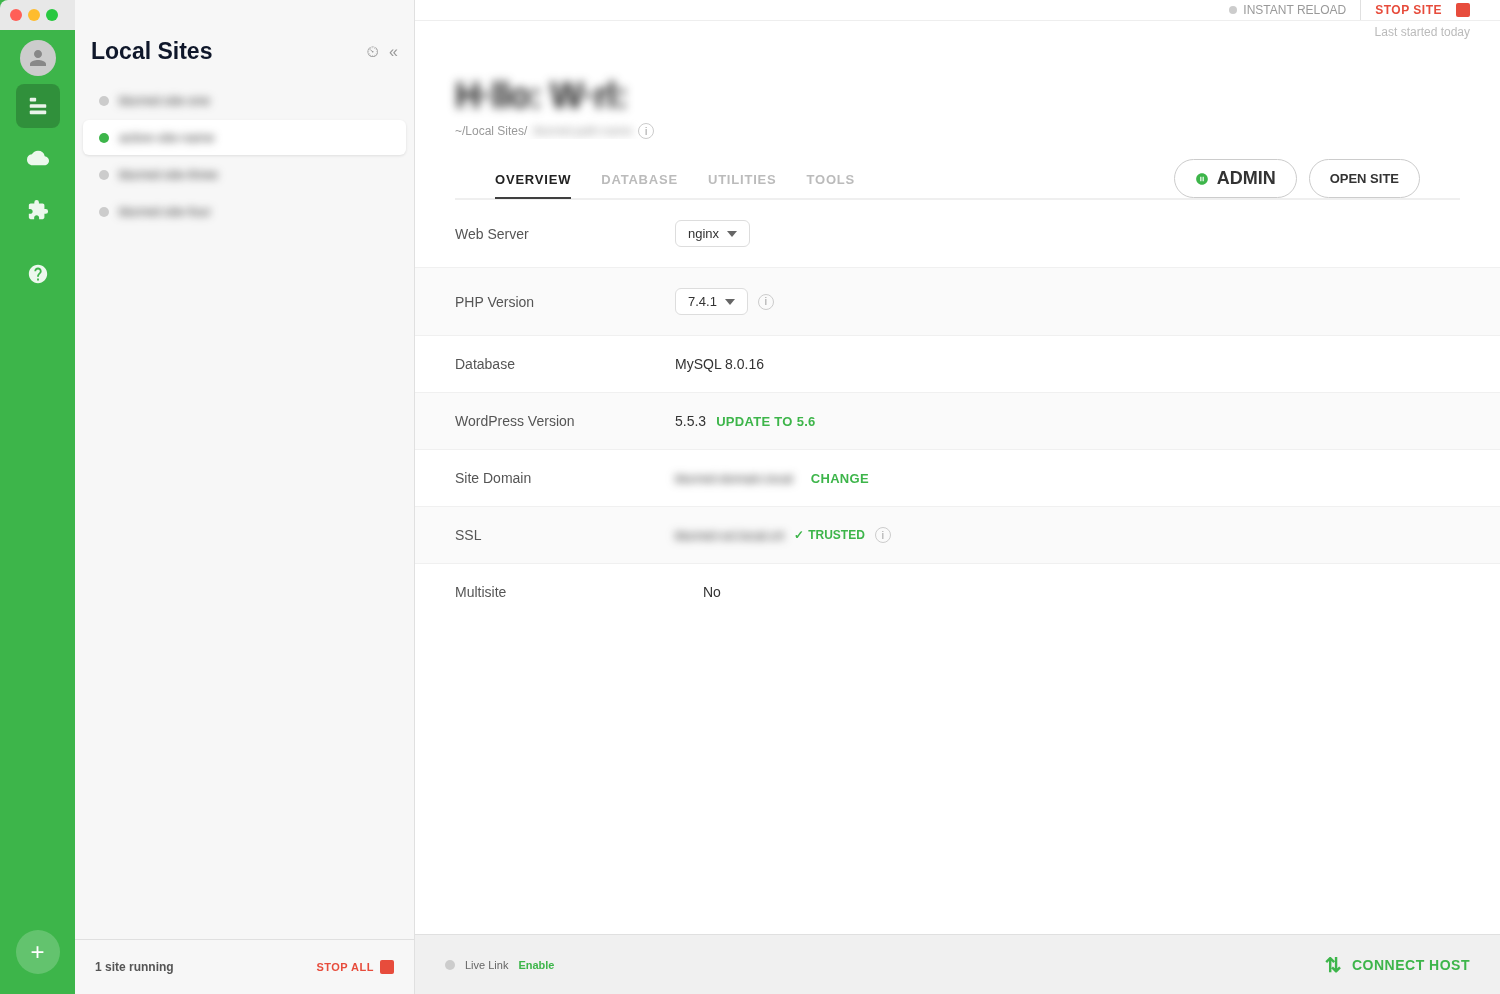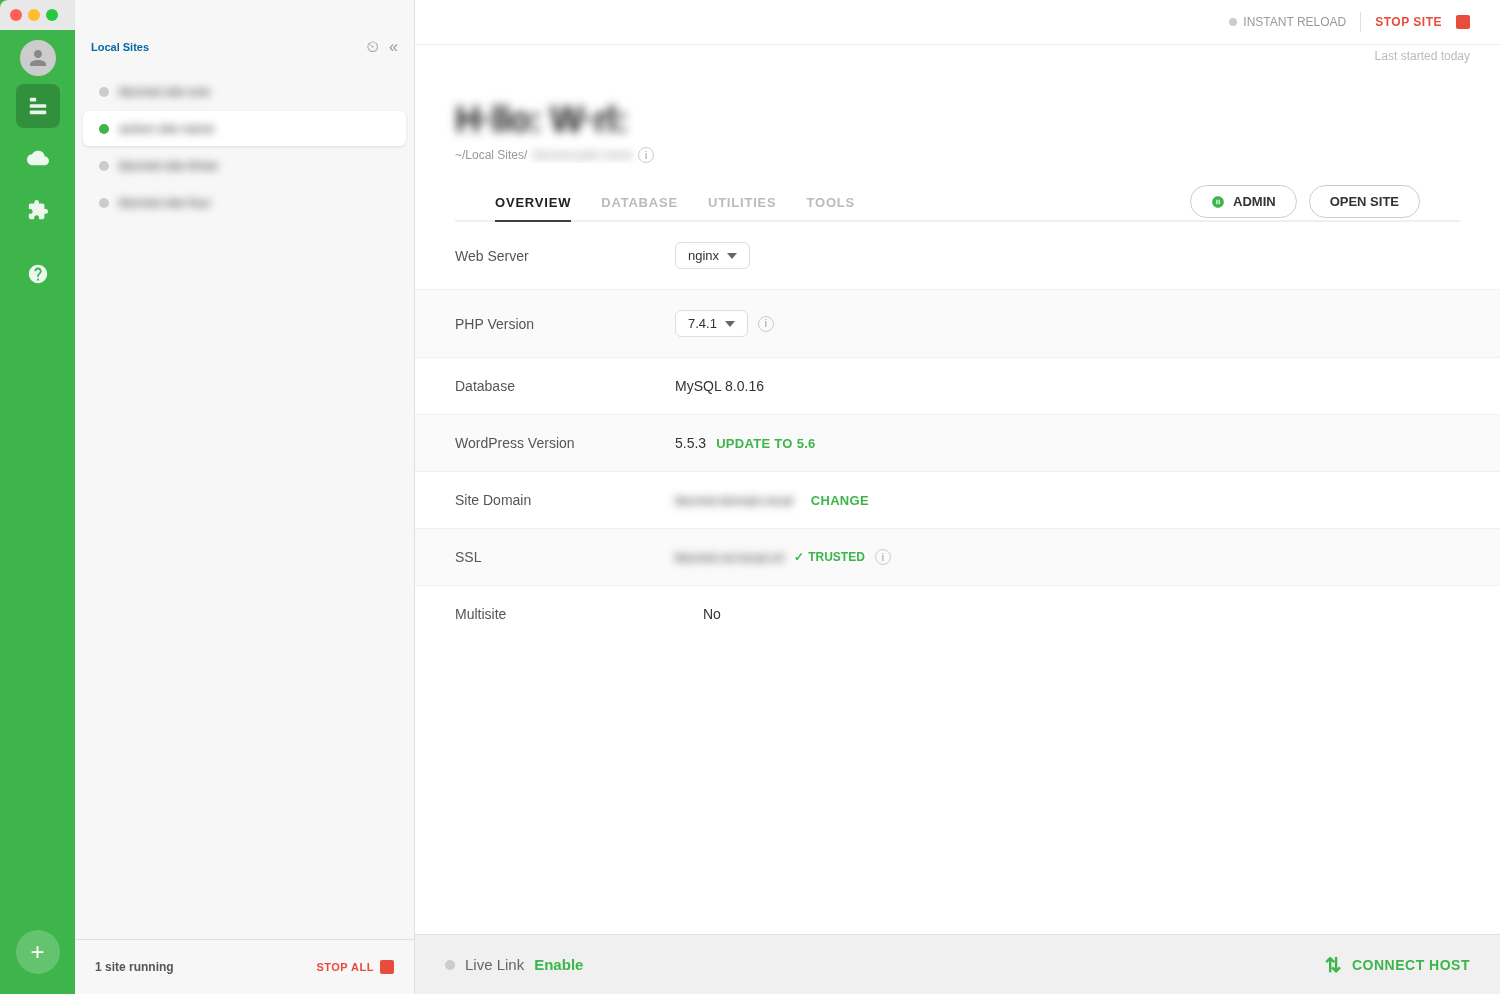--- a/index.html
+++ b/index.html
@@ -18,58 +18,58 @@
     .nav-avatar svg { width: 20px; height: 20px; fill: #888; }
     .nav-item { width: 44px; height: 44px; display: flex; align-items: center; justify-content: center; border-radius: 8px; margin-top: 8px; cursor: pointer; color: rgba(255,255,255,0.8); }
     .nav-item.active { background: rgba(0,0,0,0.2); color: white; }
     .nav-item svg { width: 22px; height: 22px; fill: rgba(255,255,255,0.9); }
     .nav-bottom { margin-top: auto; margin-bottom: 20px; }
     .nav-add { width: 44px; height: 44px; border-radius: 50%; background: rgba(255,255,255,0.2); display: flex; align-items: center; justify-content: center; cursor: pointer; color: white; font-size: 24px; }
 
     
     .sites-panel { width: 340px; background: #f7f7f7; height: 994px; display: flex; flex-direction: column; border-right: 1px solid #e0e0e0; padding-top: 30px; }
     .sites-header { display: flex; align-items: center; justify-content: space-between; padding: 8px 16px 16px; }
-    .sites-title { font-size: 11px; font-weight: 600; color: #0369a1; }
+    .sites-title { font-size: 23px; font-weight: 600; color: #0f172a; }
     .sites-header-icons { display: flex; gap: 10px; }
     .header-icon { color: #999; cursor: pointer; font-size: 16px; }
     .site-list { flex: 1; overflow-y: auto; }
     .site-item { padding: 10px 16px; display: flex; align-items: center; gap: 10px; cursor: pointer; border-radius: 6px; margin: 2px 8px; }
     .site-item.active { background: white; box-shadow: 0 1px 3px rgba(0,0,0,0.1); }
     .site-dot { width: 10px; height: 10px; border-radius: 50%; flex-shrink: 0; }
     .site-dot.green { background: #3db54a; }
     .site-dot.gray { background: #ccc; }
     .site-name { font-size: 13px; color: #333; font-weight: 500; }
     .site-name.blurred { filter: blur(4px); user-select: none; }
     .sites-footer { padding: 20px; border-top: 1px solid #e0e0e0; display: flex; align-items: center; justify-content: space-between; margin-top: 36px; }
     .sites-running { font-size: 12px; color: #555; }
     .sites-running span { font-weight: 600; }
     .stop-all-btn { color: #e74c3c; font-size: 11px; font-weight: 700; letter-spacing: 0.5px; cursor: pointer; display: flex; align-items: center; gap: 6px; }
     .stop-all-rect { width: 14px; height: 14px; background: #e74c3c; border-radius: 2px; }
 
     
     .main-content { flex: 1; background: #f9f9f9; height: 994px; display: flex; flex-direction: column; }
-    .main-topbar { background: white; padding: 12px 30px; display: flex; align-items: center; justify-content: flex-end; border-bottom: 1px solid #eee; }
+    .main-topbar { background: white; padding: 0 30px; display: flex; align-items: center; justify-content: flex-end; border-bottom: 1px solid #eee; }
     .instant-reload { display: flex; align-items: center; gap: 6px; font-size: 12px; color: #999; }
     .reload-dot { width: 8px; height: 8px; border-radius: 50%; background: #ccc; }
     .topbar-divider { width: 1px; height: 20px; background: #e0e0e0; margin: 0 14px; }
     .stop-site-btn { color: #e74c3c; font-size: 12px; font-weight: 700; letter-spacing: 0.5px; display: flex; align-items: flex-end; gap: 14px; cursor: pointer; }
     .stop-site-rect { width: 14px; height: 14px; background: #e74c3c; border-radius: 2px; }
 
     .site-header-area { padding: 28px 40px 0; background: white; }
     .site-title { font-size: 36px; font-weight: 800; color: #222; letter-spacing: -1px; filter: blur(5px); user-select: none; }
     .site-path { font-size: 12px; color: #999; margin-top: 6px; display: flex; align-items: center; gap: 6px; }
     .site-path-text { filter: blur(4px); user-select: none; }
     .path-icon { color: #bbb; font-size: 14px; }
 
     
     .tabs-row { display: flex; align-items: center; padding: 20px 40px 0; background: white; border-bottom: 2px solid #eeee; position: relative; }
     .tab { font-size: 13px; font-weight: 600; letter-spacing: 0.8px; color: #bbb; padding: 10px 0; margin-right: 30px; cursor: pointer; border-bottom: 2px solid transparent; position: relative; top: 2px; }
     .tab.active { color: #222; border-bottom: 2px solid #404040; }
     .tab-actions { margin-left: auto; display: flex; gap: 12px; }
-    .admin-btn { border: 1.5px solid #ccc; border-radius: 20px; padding: 8px 20px; font-size: 13px; font-weight: 600; cursor: pointer; background: white; display: flex; align-items: center; gap: 8px; color: #333; }
+    .admin-btn { border: 1.5px solid #ccc; border-radius: 20px; padding: 8px 20px; font-size: 18px; font-weight: 600; cursor: pointer; background: white; display: flex; align-items: center; gap: 8px; color: #333; }
     .admin-btn svg { width: 14px; height: 14px; fill: #3db54a; }
     .open-site-btn { border: 1.5px solid #ccc; border-radius: 20px; padding: 8px 20px; font-size: 13px; font-weight: 600; cursor: pointer; background: white; color: #333; }
 
     
     .overview-content { flex: 1; overflow-y: auto; padding: 0; background: white; }
     .content-row { display: flex; align-items: center; padding: 20px 40px; border-bottom: 1px solid #f0f0f0; }
     .content-row:last-child { border-bottom: none; gap: 28px; }
     .content-row.alt { background: #fafafa; }
     .row-label { width: 220px; font-size: 14px; color: #555; font-weight: 400; }
     .row-value { font-size: 14px; color: #333; display: flex; align-items: center; gap: 10px; }
@@ -78,21 +78,21 @@
     .info-icon { width: 16px; height: 16px; border-radius: 50%; border: 1.5px solid #ccc; display: flex; align-items: center; justify-content: center; font-size: 10px; color: #999; cursor: pointer; }
     .update-link { color: #3db54a; font-weight: 700; font-size: 13px; letter-spacing: 0.3px; cursor: pointer; }
     .change-link { color: #3db54a; font-weight: 700; font-size: 13px; letter-spacing: 0.3px; cursor: pointer; margin-left: 8px; }
     .trusted-badge { display: flex; align-items: center; gap: 4px; color: #3db54a; font-size: 12px; font-weight: 600; }
     .trusted-check { color: #3db54a; }
     .domain-text { filter: blur(4px); user-select: none; font-size: 13px; }
     .ssl-text { filter: blur(4px); user-select: none; font-size: 13px; }
 
     
     .bottom-bar { background: #f0f0f0; border-top: 1px solid #e0e0e0; padding: 0 30px; height: 60px; display: flex; align-items: center; justify-content: space-between; }
-    .live-link { display: flex; align-items: center; gap: 10px; font-size: 15px; color: #666; }
+    .live-link { display: flex; align-items: center; gap: 10px; font-size: 11px; color: #666; }
     .live-dot { width: 10px; height: 10px; border-radius: 50%; background: #ccc; }
     .live-label { font-weight: 500; }
     .enable-link { color: #3db54a; font-weight: 600; cursor: pointer; }
     .connect-host-btn { display: flex; align-items: center; gap: 10px; color: #3db54a; font-size: 14px; font-weight: 700; letter-spacing: 0.5px; cursor: pointer; }
     .connect-icon { font-size: 20px; }
   </style>
 </head>
 <body>
 
 <div class="titlebar">

